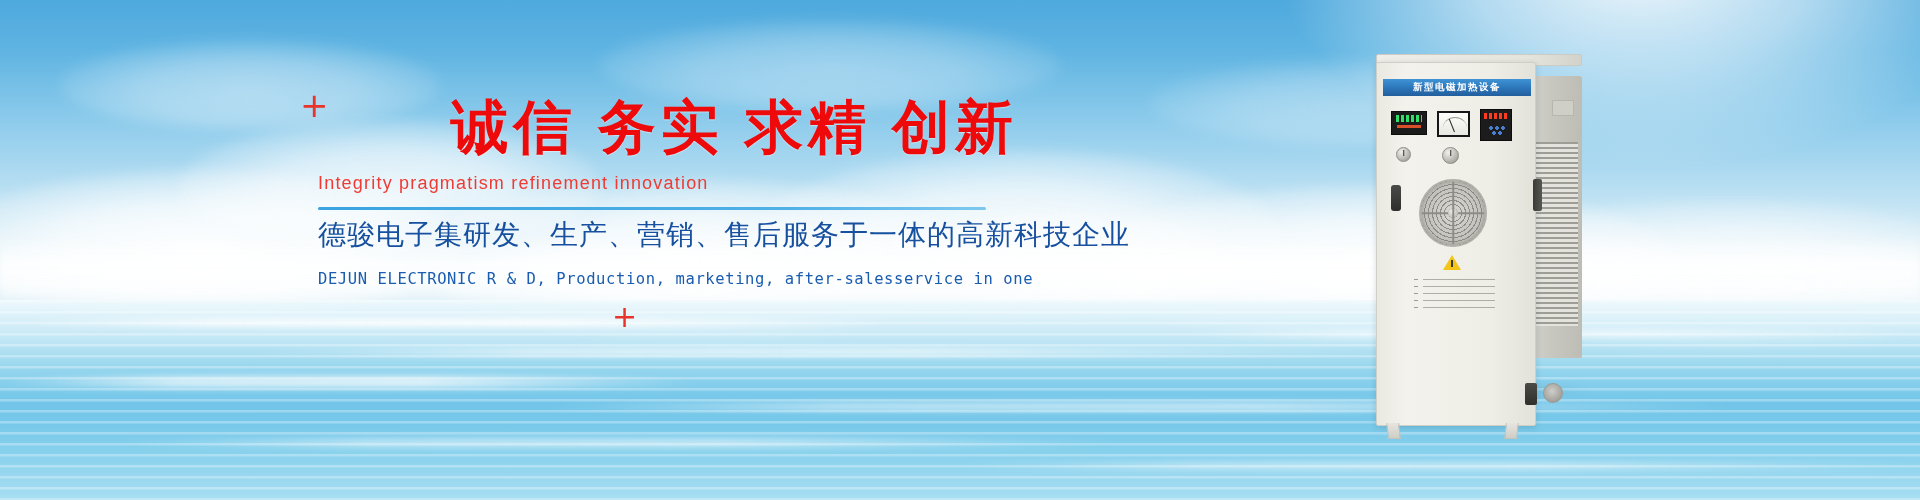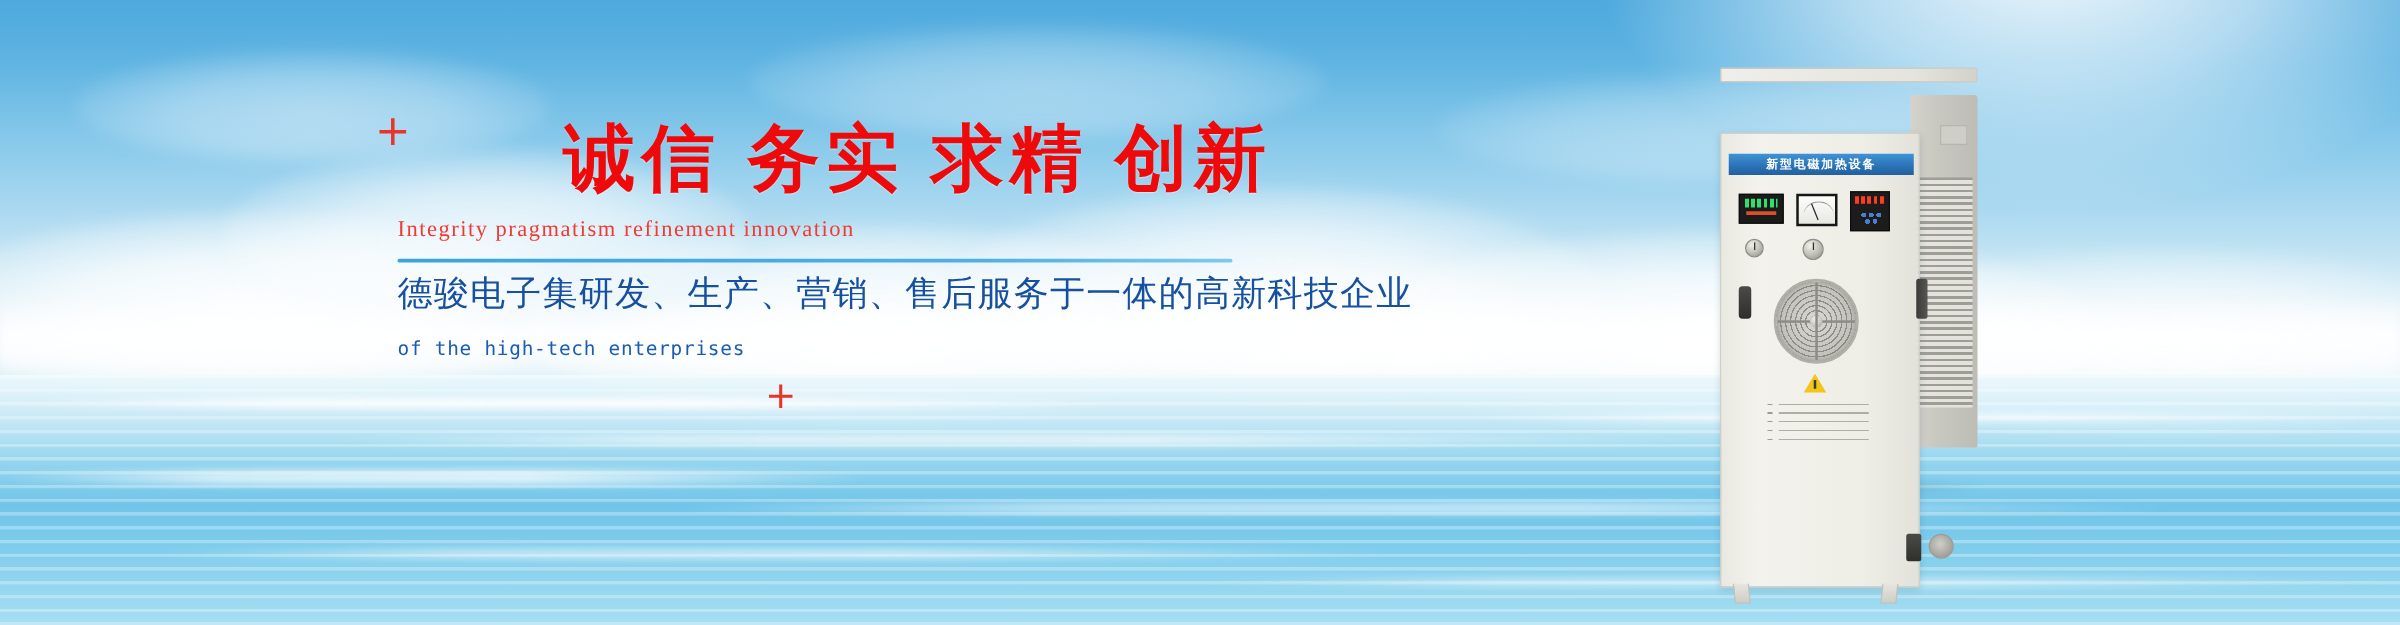--- a/index.html
+++ b/index.html
@@ -105,21 +105,21 @@
     font-weight:700;
     letter-spacing:5px;
     color:#ee0a0a;
     line-height:1.08;
     white-space:nowrap;
     text-shadow:0 1px 1px rgba(255,255,255,0.45);
     text-align:right;
   }
   .headline-en {
     margin-top:14px;
-    font-family:Liberation Serif, serif;
+    font-family:Liberation Sans, sans-serif;
     font-size:18px;
     letter-spacing:1.2px;
     color:#ef3b33;
     white-space:nowrap;
   }
   .rule {
     margin-top:13px;
     width:668px; height:3px;
     background:linear-gradient(to right,#3aa4e0 0%,#4fb0e6 70%,#7ec8ef 100%);
     border-radius:2px;
@@ -179,21 +179,20 @@
     width:22px; height:16px;
     background:#cfcec7; border:1px solid #b6b5ae;
   }
   .mach-front {
     position:absolute; left:0; top:0;
     width:160px; height:364px;
     background:linear-gradient(to right,#e9e8e1 0%,#f3f2ec 18%,#eeede6 72%,#e2e1da 100%);
     border:1px solid #cfcec7;
     border-radius:2px;
     box-shadow:0 2px 6px rgba(40,70,90,0.18);
-    margin-top:44px;
   }
   .mach-top {
     position:absolute; left:0; top:-8px;
     width:206px; height:12px;
     background:linear-gradient(to right,#efeee8 0%,#e4e3dc 76%,#d2d1ca 100%);
     border:1px solid #cbcac3;
     border-radius:2px;
   }
   .label-bar {
     position:absolute; left:6px; top:16px;
@@ -371,21 +370,21 @@
 
   <div class="plus plus-top">+</div>
   <div class="plus plus-bottom">+</div>
 
   <div class="copy">
     <div class="headline-cn">诚信 务实 求精 创新</div>
     <div class="headline-en">Integrity  pragmatism  refinement  innovation</div>
     <div class="rule"></div>
     <div class="sub-cn">德骏电子集研发、生产、营销、售后服务于一体的高新科技企业</div>
     <div class="sub-en">
-      <div>of the high-tech enterprises</div>
+      <div>DEJUN ELECTRONIC R &amp; D, Production, marketing, after-salesservice in one</div>
     </div>
   </div>
 
   <div class="machine">
     <div class="mach-shadow"></div>
     <div class="mach-side">
       <div class="side-cap"></div>
       <div class="side-vents"></div>
     </div>
     <div class="mach-top"></div>

